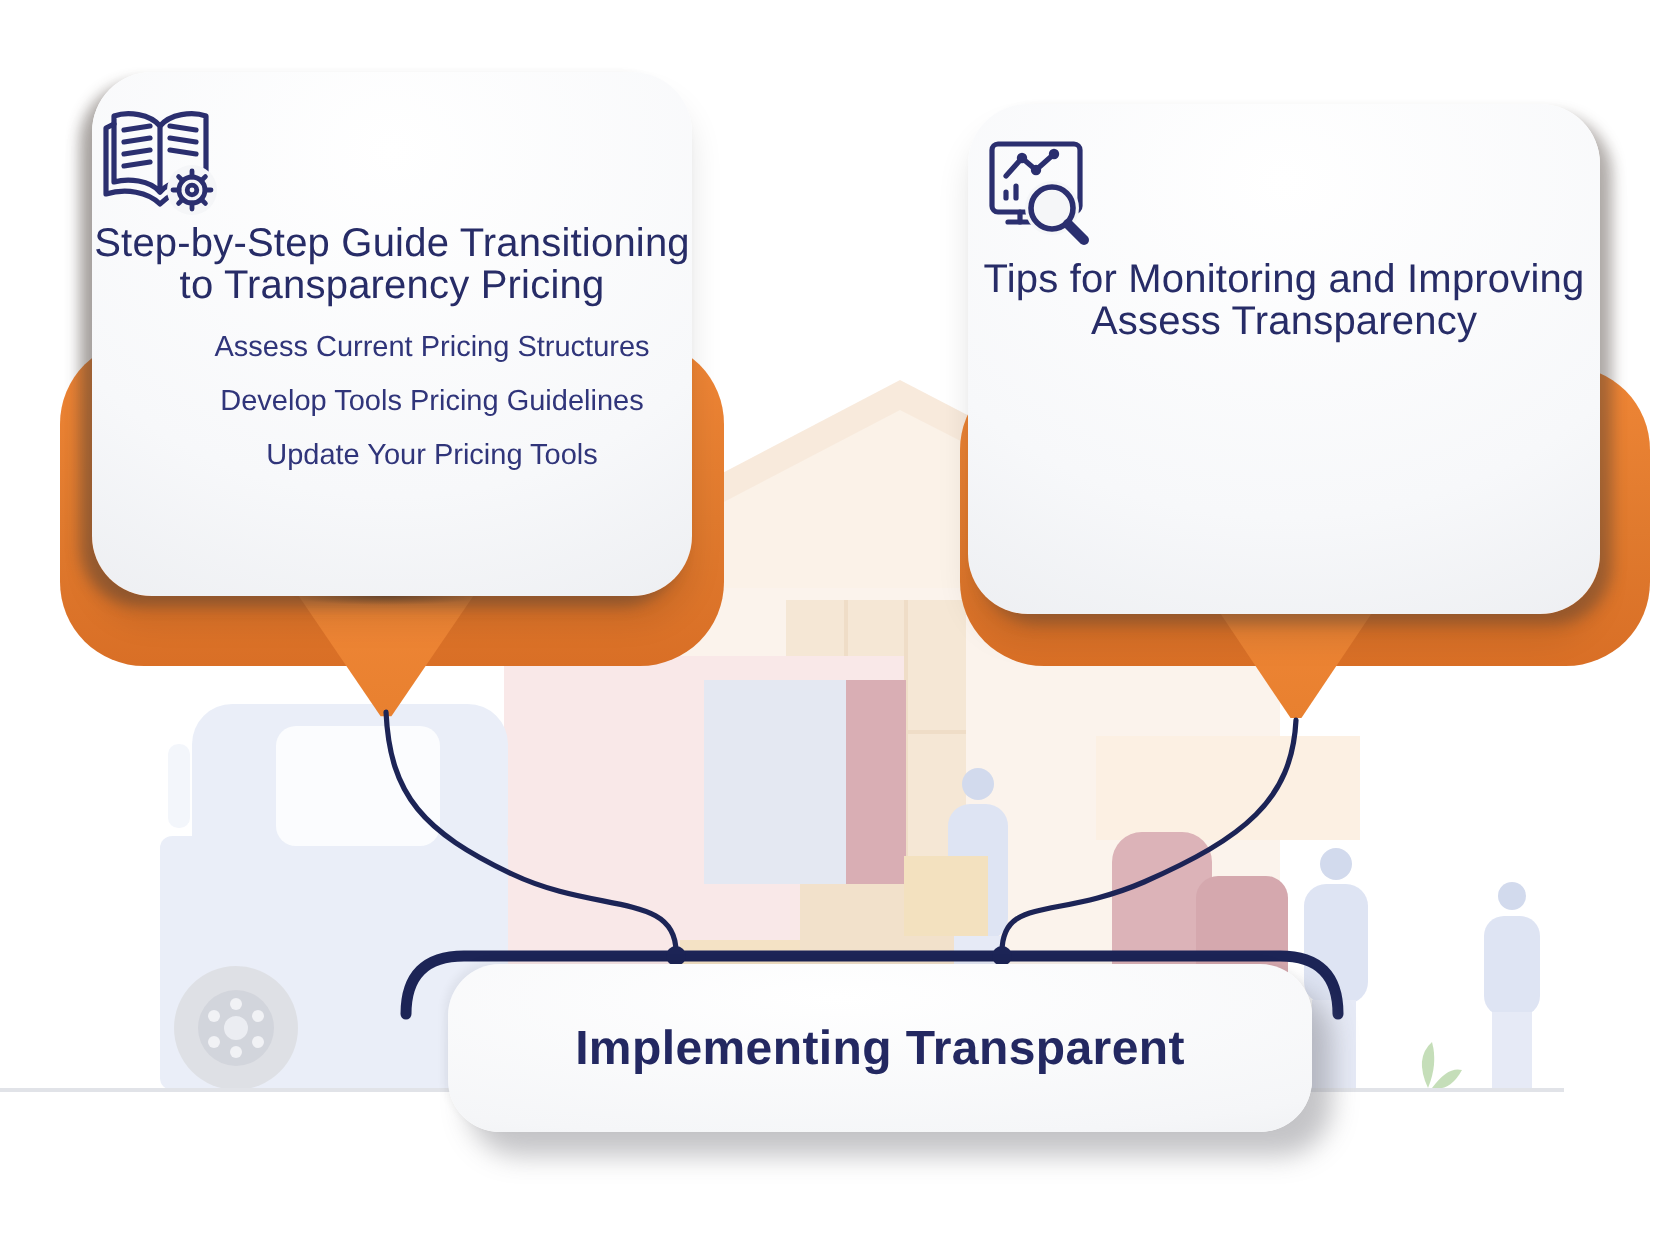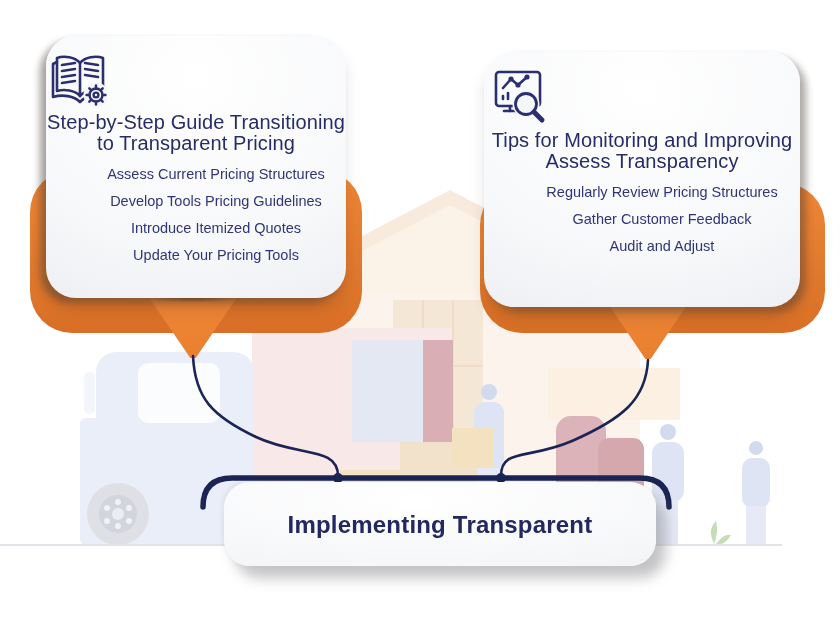--- a/index.html
+++ b/index.html
@@ -135,26 +135,25 @@
             <line x1="43.3" y1="38.3" x2="45.4" y2="40.4"></line>
               <line x1="54.6" y1="49.6" x2="56.7" y2="51.7"></line>
             <line x1="56.7" y1="38.3" x2="54.6" y2="40.4"></line>
               <line x1="45.4" y1="49.6" x2="43.3" y2="51.7"></line>
           </g>
         </g>
       </svg>
     </div>
     <div class="card-title">
       <span style="display:block">Step-by-Step Guide Transitioning</span>
-      <span style="display:block">to Transparent Pricing</span>
+      <span style="display:block">to Transparency Pricing</span>
     </div>
     <div class="items">
         <div class="item">Assess Current Pricing Structures</div>
         <div class="item">Develop Tools Pricing Guidelines</div>
-        <div class="item">Introduce Itemized Quotes</div>
         <div class="item">Update Your Pricing Tools</div>
       </div>
   </div>
 
   <div class="frame" style="left:480px;top:183px;width:345px;height:150px;"></div>
   <div class="tri" style="left:603px;top:296px;width:90px;height:65px;"></div>
   <div class="tri-shadow" style="left:583px;top:292px;width:130px;"></div>
 
   <div class="card right-shadow" style="left:484px;top:52px;width:316px;height:255px;">
     <div class="icon">
@@ -176,25 +175,20 @@
         <g fill="none" stroke="#2B2F6F" stroke-linecap="round">
           <circle cx="42" cy="38" r="10.5" stroke-width="2.8"></circle>
           <line x1="50" y1="46" x2="58" y2="54" stroke-width="5"></line>
         </g>
       </svg>
     </div>
     <div class="card-title">
       <span style="display:block">Tips for Monitoring and Improving</span>
       <span style="display:block">Assess Transparency</span>
     </div>
-    <div class="items">
-        <div class="item">Regularly Review Pricing Structures</div>
-        <div class="item">Gather Customer Feedback</div>
-        <div class="item">Audit and Adjust</div>
-      </div>
   </div>
 
   <svg id="connectors" width="840" height="618" viewBox="0 0 840 618">
     <g fill="none" stroke="#1C2456" stroke-linecap="round">
       <path stroke-width="2.6" d="M193 356 C195 398 212 416 256 437 C298 457 338 446 338 476"></path>
       <path stroke-width="2.6" d="M648 360 C646 400 622 419 572 441 C528 460 501 448 501 476"></path>
       <path stroke-width="5.5" d="M203 507 Q203 478 232 478 L640 478 Q669 478 669 507"></path>
     </g>
     <circle cx="338" cy="478" r="5" fill="#1C2456"></circle>
     <circle cx="501" cy="478" r="5" fill="#1C2456"></circle>

